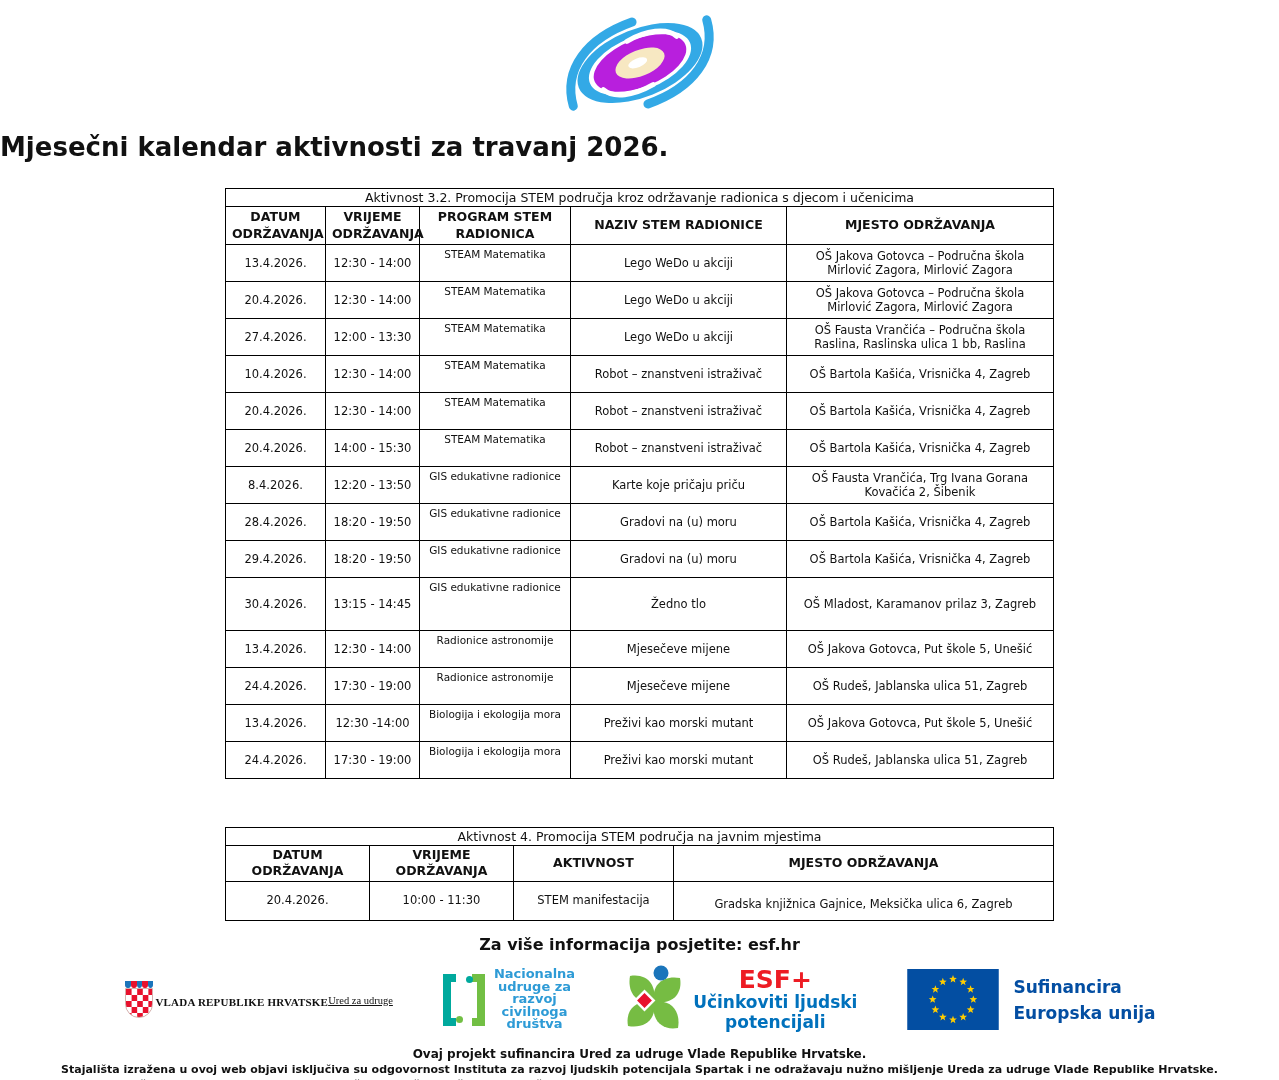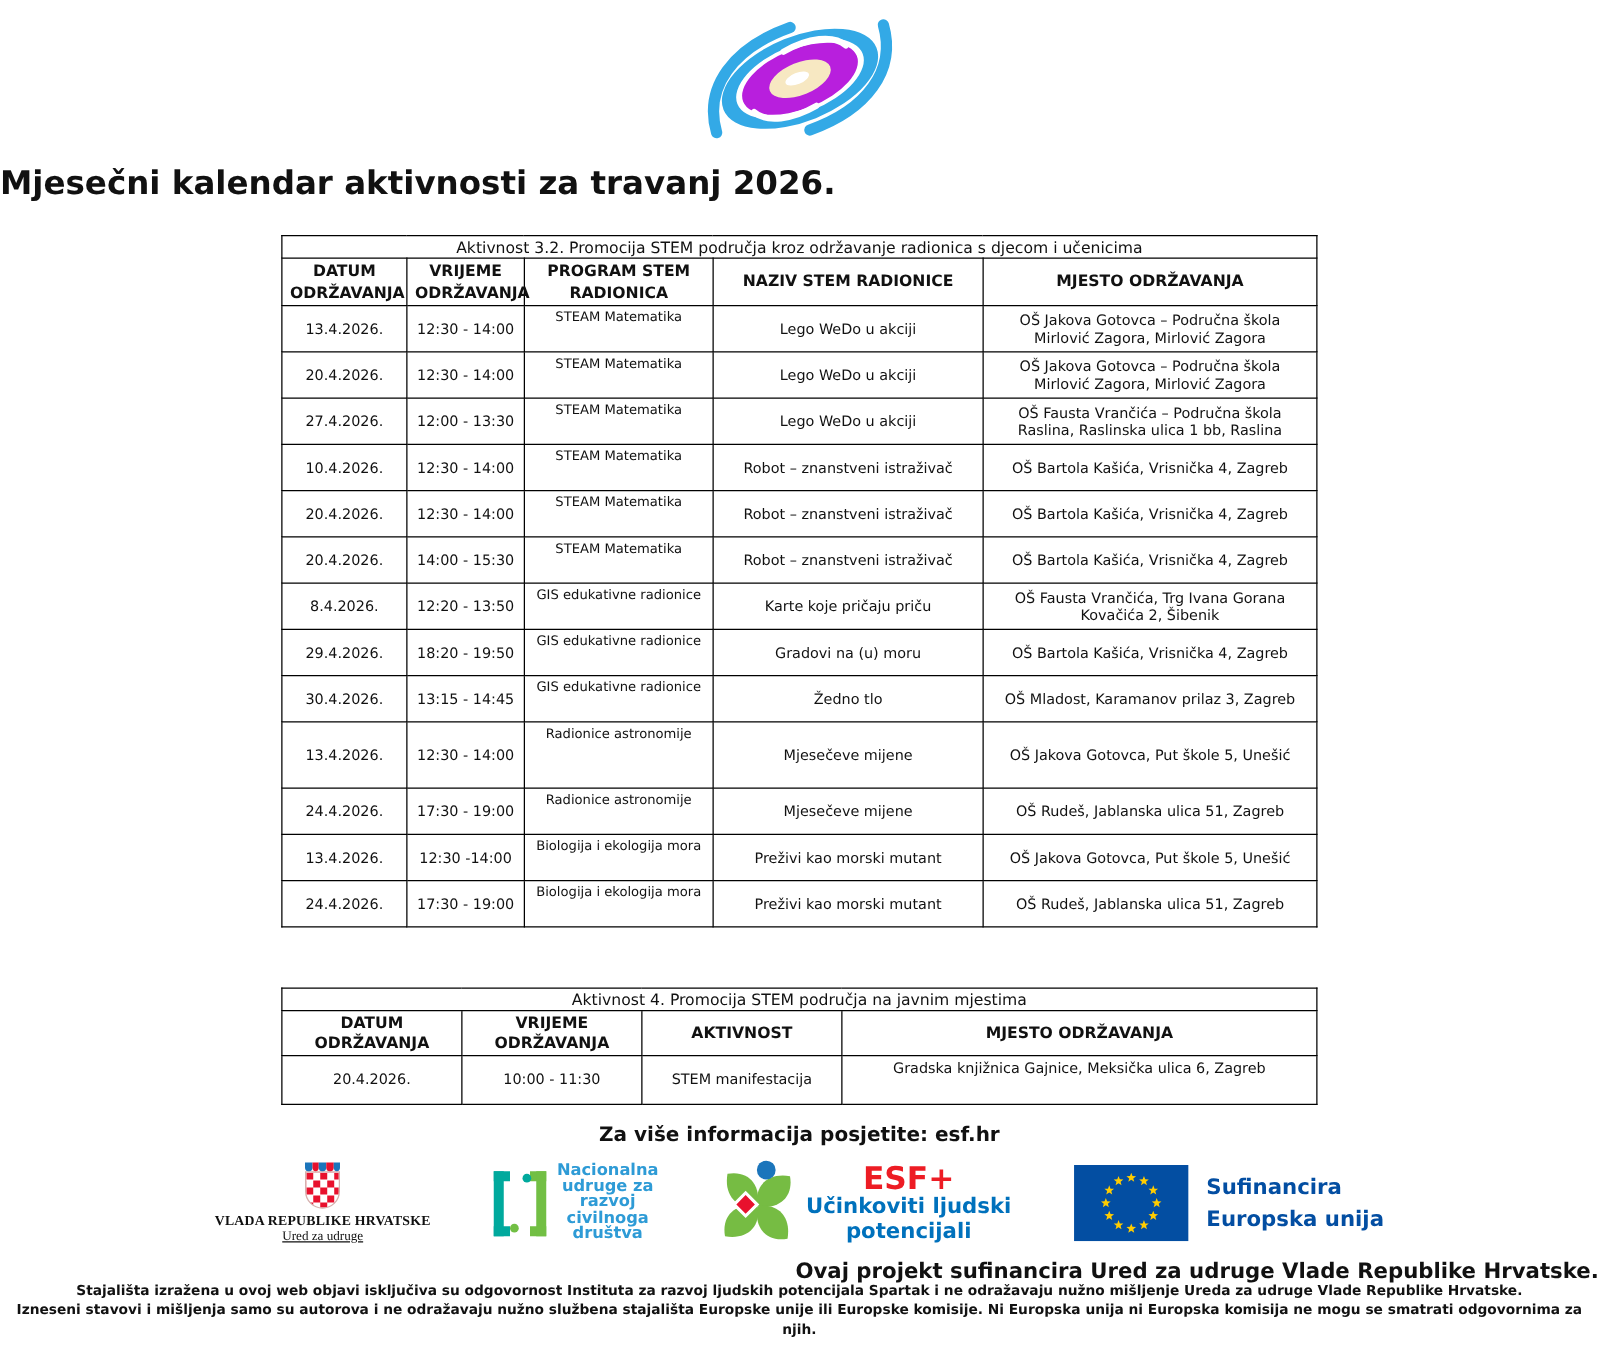--- a/index.html
+++ b/index.html
@@ -24,28 +24,28 @@
   thead .hdr th{font-weight:700;font-size:12.5px;text-align:center;vertical-align:middle;line-height:1.3;}
   .t1 thead .hdr th{height:38px;}
   .t2 thead .hdr th{height:22px;}
   tbody td{text-align:center;vertical-align:middle;}
   .t1 tbody tr{height:37px;}
   .t1 tbody tr:nth-child(10){height:53px;}
   .t1 tbody td.c1{white-space:nowrap;}
   .t1 tbody td.c2{vertical-align:top;font-size:10.5px;white-space:nowrap;padding-top:3px;}
   .t2{margin-top:48px;}
   .t2 tbody tr{height:39px;}
-  .t2 tbody td.c3{vertical-align:top;padding-top:2px;}
+  .t2 tbody td.c3{vertical-align:top;padding-top:15px;}
 
   .info-text{text-align:center;font-size:16px;font-weight:700;margin-top:14px;}
 
   .logos{display:flex;justify-content:center;align-items:center;gap:50px;margin-top:8px;height:76px;}
   .logos>div{display:flex;align-items:center;}
 
-  .vlada{flex-direction:column;justify-content:flex-start;font-family:"Liberation Serif",serif;text-align:center;}
+  .vlada{justify-content:flex-start;font-family:"Liberation Serif",serif;text-align:center;}
   .coat{width:32px;}
   .crown{display:flex;justify-content:center;}
   .crown span{width:5.6px;height:7px;border-radius:0 0 45% 45%;display:block;}
   .crown span:nth-child(odd){background:var(--coat-blue);}
   .crown span:nth-child(even){background:var(--coat-red);}
   .shield{width:28px;height:30px;margin:0 auto;border-radius:0 0 14px 14px;
     background:conic-gradient(var(--coat-red) 90deg,#fff 90deg 180deg,var(--coat-red) 180deg 270deg,#fff 270deg);
     background-size:11.2px 12px;background-position:-5.6px 0;border:1px solid #d5b0ad;}
   .vlada .l1{font-size:11px;font-weight:700;margin-top:4px;letter-spacing:.2px;white-space:nowrap;}
   .vlada .l2{font-size:10.5px;margin-top:1px;text-decoration:underline;}
@@ -61,21 +61,21 @@
   .zaklada .txt{color:var(--zk-blue);font-weight:700;font-size:13px;line-height:12.5px;text-align:center;}
 
   .esf{gap:10px;align-items:flex-start;text-align:center;}
   .esf .txt .brand{color:var(--esf-text-red);font-size:25px;font-weight:700;line-height:25px;}
   .esf .txt .tag{color:var(--esf-blue);font-size:17px;font-weight:700;line-height:20px;}
 
   .eu{gap:14px;align-items:center;}
   .eu .txt{color:var(--eu-blue);font-size:17px;font-weight:700;line-height:26px;}
 
   .footer{margin-top:8px;text-align:center;}
-  .footer .f1{font-size:17px;font-weight:700;line-height:16px;text-align:right;}
+  .footer .f1{font-size:12px;font-weight:700;line-height:16px;}
   .footer .f2,.footer .f3{font-size:11px;font-weight:700;line-height:15.5px;}
 </style>
 </head>
 <body>
 
 <div class="page">
 
   <div class="logo-wrap">
     <svg width="164" height="102" viewBox="0 0 164 102">
       <g transform="rotate(-22 82 51)">
@@ -156,20 +156,27 @@
           <td class="c2">STEAM Matematika</td>
           <td class="c3">Robot – znanstveni istraživač</td>
           <td class="c4">OŠ Bartola Kašića, Vrisnička 4, Zagreb</td>
         </tr>
         <tr>
           <td class="c0">8.4.2026.</td>
           <td class="c1">12:20 - 13:50</td>
           <td class="c2">GIS edukativne radionice</td>
           <td class="c3">Karte koje pričaju priču</td>
           <td class="c4">OŠ Fausta Vrančića, Trg Ivana Gorana Kovačića 2, Šibenik</td>
+        </tr>
+        <tr>
+          <td class="c0">28.4.2026.</td>
+          <td class="c1">18:20 - 19:50</td>
+          <td class="c2">GIS edukativne radionice</td>
+          <td class="c3">Gradovi na (u) moru</td>
+          <td class="c4">OŠ Bartola Kašića, Vrisnička 4, Zagreb</td>
         </tr>
         <tr>
           <td class="c0">29.4.2026.</td>
           <td class="c1">18:20 - 19:50</td>
           <td class="c2">GIS edukativne radionice</td>
           <td class="c3">Gradovi na (u) moru</td>
           <td class="c4">OŠ Bartola Kašića, Vrisnička 4, Zagreb</td>
         </tr>
         <tr>
           <td class="c0">30.4.2026.</td>

